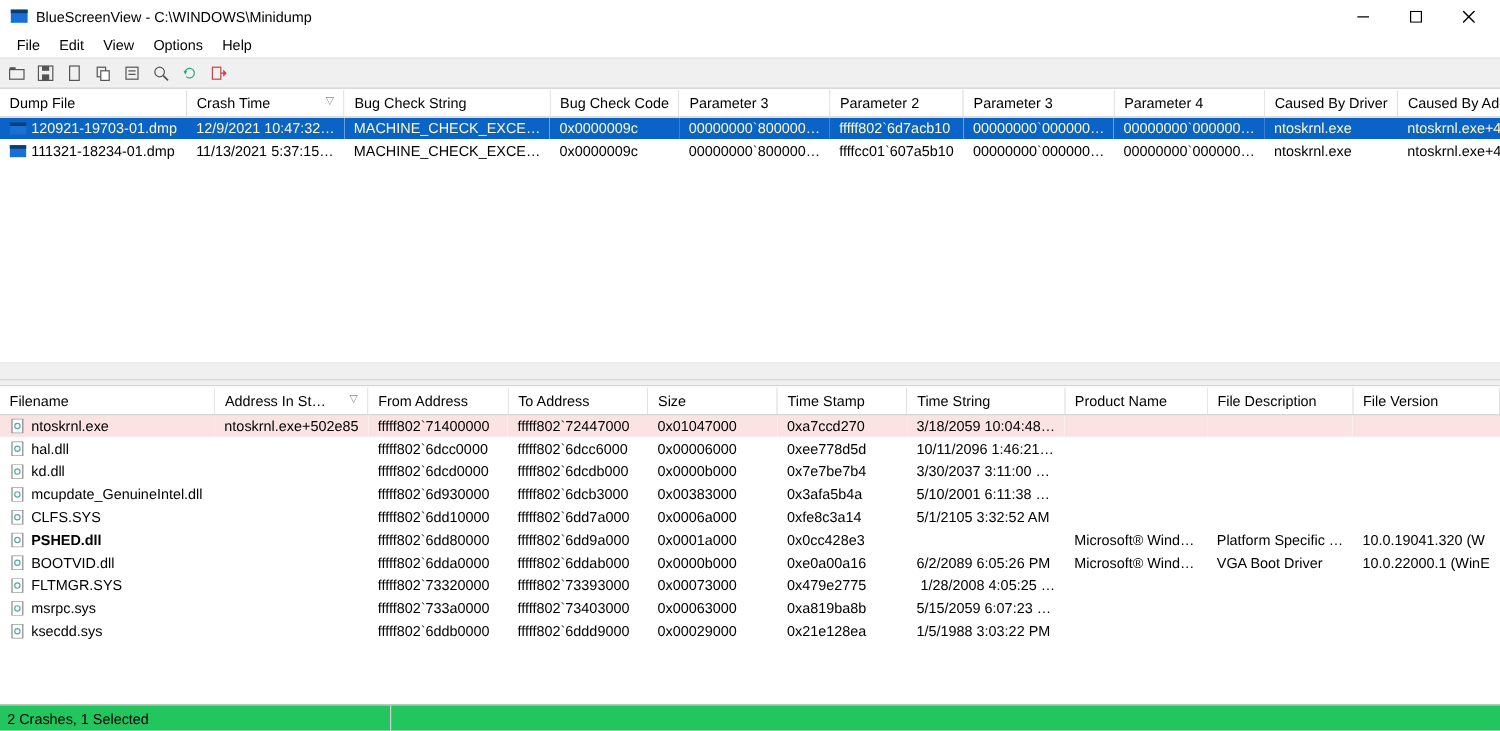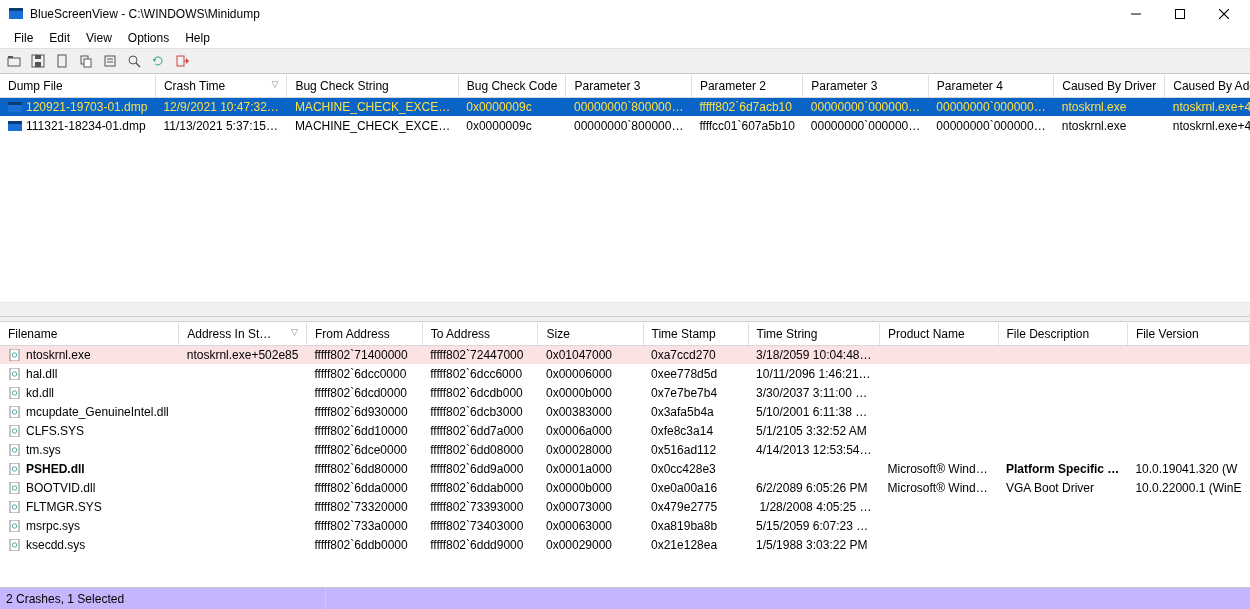--- a/index.html
+++ b/index.html
@@ -79,35 +79,35 @@
     border-bottom: 1px solid #d8d8d8;
     overflow: hidden; text-overflow: ellipsis;
     height: 22px;
   }
   tbody td {
     padding: 1px 8px;
     font-size: 12px;
     height: 19px;
     overflow: hidden; text-overflow: ellipsis;
   }
-  tbody tr.selected td { background: #0a63c6; color: #fde047; }
+  tbody tr.selected td { background: #0a63c6; color: #fef9c3; }
   tbody tr.highlight td { background: #fce3e3; }
   .row-icon {
     width: 14px; height: 12px; display: inline-block;
     vertical-align: -2px; margin-right: 4px;
   }
   .sort-ind { float: right; color: #888; font-size: 9px; margin-left:4px; }
   
   .hscroll-shim {
     height: 14px; background: #f0f0f0; border-top:1px solid #e7e7e7;
   }
   
   .statusbar {
     height: 22px; display: flex; align-items: flex-end;
-    background: #c4b5fd; border-top: 1px solid #c8c8c8;
+    background: #22c55e; border-top: 1px solid #c8c8c8;
     font-size: 12px;
   }
   .statusbar .cell1 { width: 326px; padding: 0 6px; border-right: 1px solid #d0d0d0; height:100%; display:flex; align-items:center;}
   .statusbar .cell2 { flex:1; padding: 0 10px; color: #0645c6; font-weight: bold; }
 </style>
 </head>
 <body>
 
 <div class="titlebar">
   <span class="app-icon">
@@ -341,47 +341,32 @@
             <td style="width: 120px;">fffff802`6dd10000</td>
             <td style="width: 120px;">fffff802`6dd7a000</td>
             <td style="width: 120px;">0x0006a000</td>
             <td style="width: 120px;">0xfe8c3a14</td>
             <td style="width: 120px;">5/1/2105 3:32:52 AM</td>
             <td style="width: 120px;"></td>
             <td style="width: 120px;"></td>
             <td style="width: 120px;"></td>
           </tr>
           <tr>
-            <td style="width: 180px;"><span class="row-icon"><svg width="14" height="12">
-                  <rect x="2" y="0" width="9" height="12" fill="#fff" stroke="#888"></rect>
-                  <circle cx="6.5" cy="6" r="2.2" fill="none" stroke="#5aa"></circle>
-                </svg></span><span>tm.sys</span></td>
-            <td style="width: 120px;"></td>
-            <td style="width: 120px;">fffff802`6dce0000</td>
-            <td style="width: 120px;">fffff802`6dd08000</td>
-            <td style="width: 120px;">0x00028000</td>
-            <td style="width: 120px;">0x516ad112</td>
-            <td style="width: 120px;">4/14/2013 12:53:54…</td>
-            <td style="width: 120px;"></td>
-            <td style="width: 120px;"></td>
-            <td style="width: 120px;"></td>
-          </tr>
-          <tr>
             <td style="width: 180px; font-weight: bold;"><span class="row-icon"><svg width="14" height="12">
                   <rect x="2" y="0" width="9" height="12" fill="#fff" stroke="#888"></rect>
                   <circle cx="6.5" cy="6" r="2.2" fill="none" stroke="#5aa"></circle>
                 </svg></span><span>PSHED.dll</span></td>
             <td style="width: 120px;"></td>
             <td style="width: 120px;">fffff802`6dd80000</td>
             <td style="width: 120px;">fffff802`6dd9a000</td>
             <td style="width: 120px;">0x0001a000</td>
             <td style="width: 120px;">0x0cc428e3</td>
             <td style="width: 120px;"></td>
             <td style="width: 120px;">Microsoft® Wind…</td>
-            <td style="width: 120px; font-weight: bold;">Platform Specific …</td>
+            <td style="width: 120px;">Platform Specific …</td>
             <td style="width: 120px;">10.0.19041.320 (W</td>
           </tr>
           <tr>
             <td style="width: 180px;"><span class="row-icon"><svg width="14" height="12">
                   <rect x="2" y="0" width="9" height="12" fill="#fff" stroke="#888"></rect>
                   <circle cx="6.5" cy="6" r="2.2" fill="none" stroke="#5aa"></circle>
                 </svg></span><span>BOOTVID.dll</span></td>
             <td style="width: 120px;"></td>
             <td style="width: 120px;">fffff802`6dda0000</td>
             <td style="width: 120px;">fffff802`6ddab000</td>

